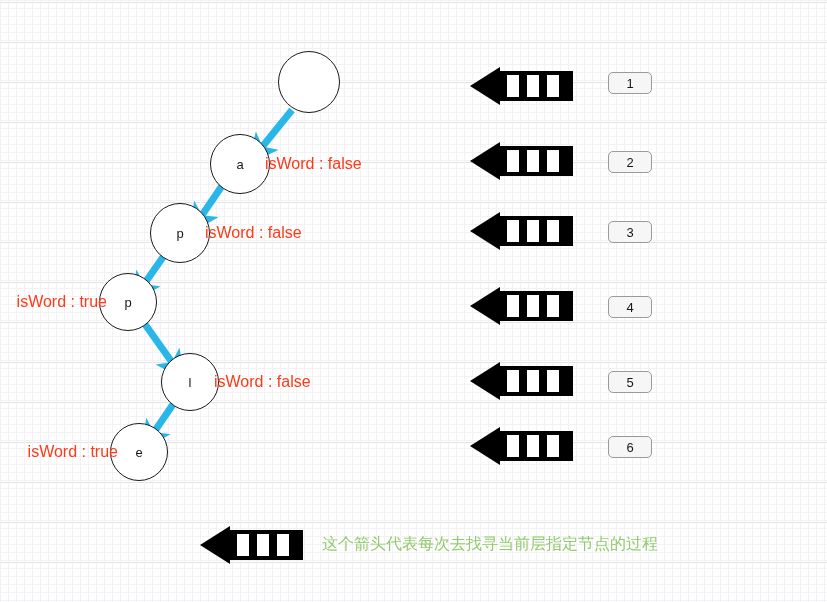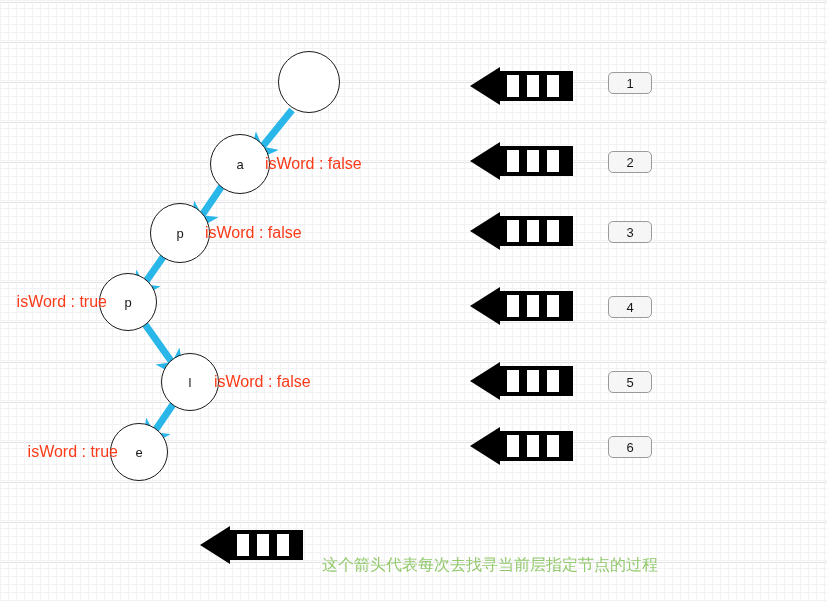--- a/index.html
+++ b/index.html
@@ -196,16 +196,16 @@
     </div>
 
   <div id="legend-group">
     <svg class="legend-arrow" viewBox="0 0 103 46" xmlns="http://www.w3.org/2000/svg" style="left: 200px; top: 522px;">
       <path d="M0,23 L30,4 L30,42 Z" fill="#000000"></path>
       <rect x="28" y="8" width="75" height="30" fill="#000000"></rect>
       <rect x="37" y="12" width="12" height="22" fill="#ffffff"></rect>
       <rect x="57" y="12" width="12" height="22" fill="#ffffff"></rect>
       <rect x="77" y="12" width="12" height="22" fill="#ffffff"></rect>
     </svg>
-    <div class="legend-caption" style="left: 322px; top: 557px;">这个箭头代表每次去找寻当前层指定节点的过程</div>
+    <div class="legend-caption" style="left: 322px; top: 536px;">这个箭头代表每次去找寻当前层指定节点的过程</div>
   </div>
 
 </div>
 
 </body></html>

